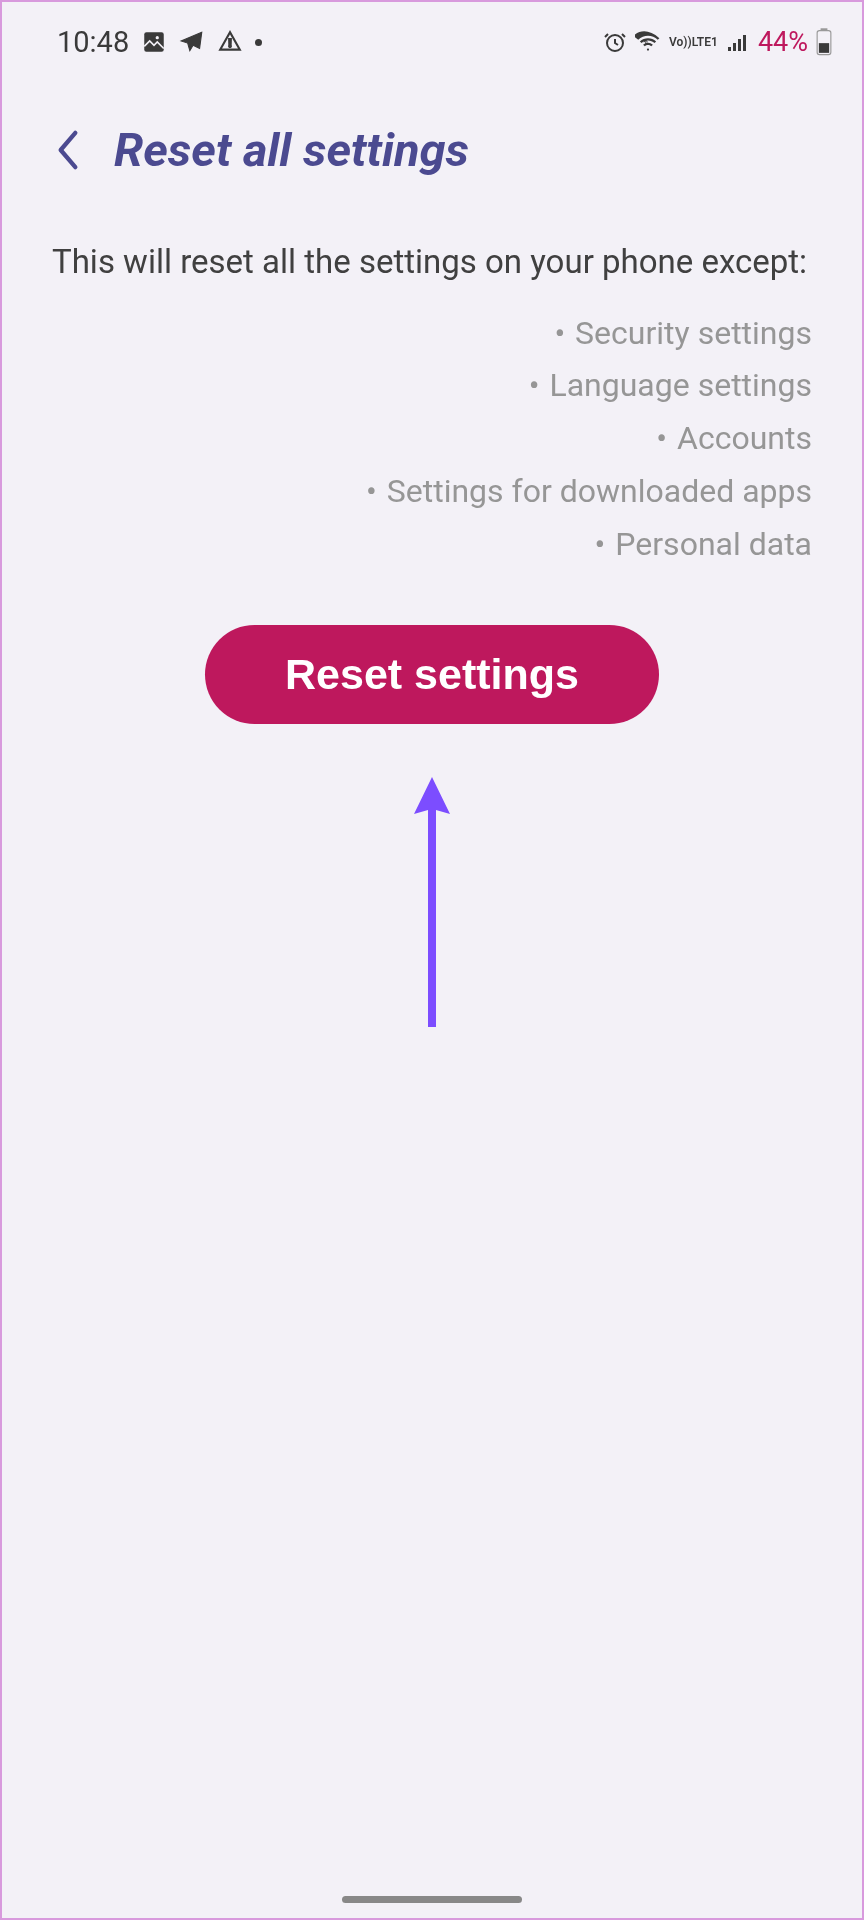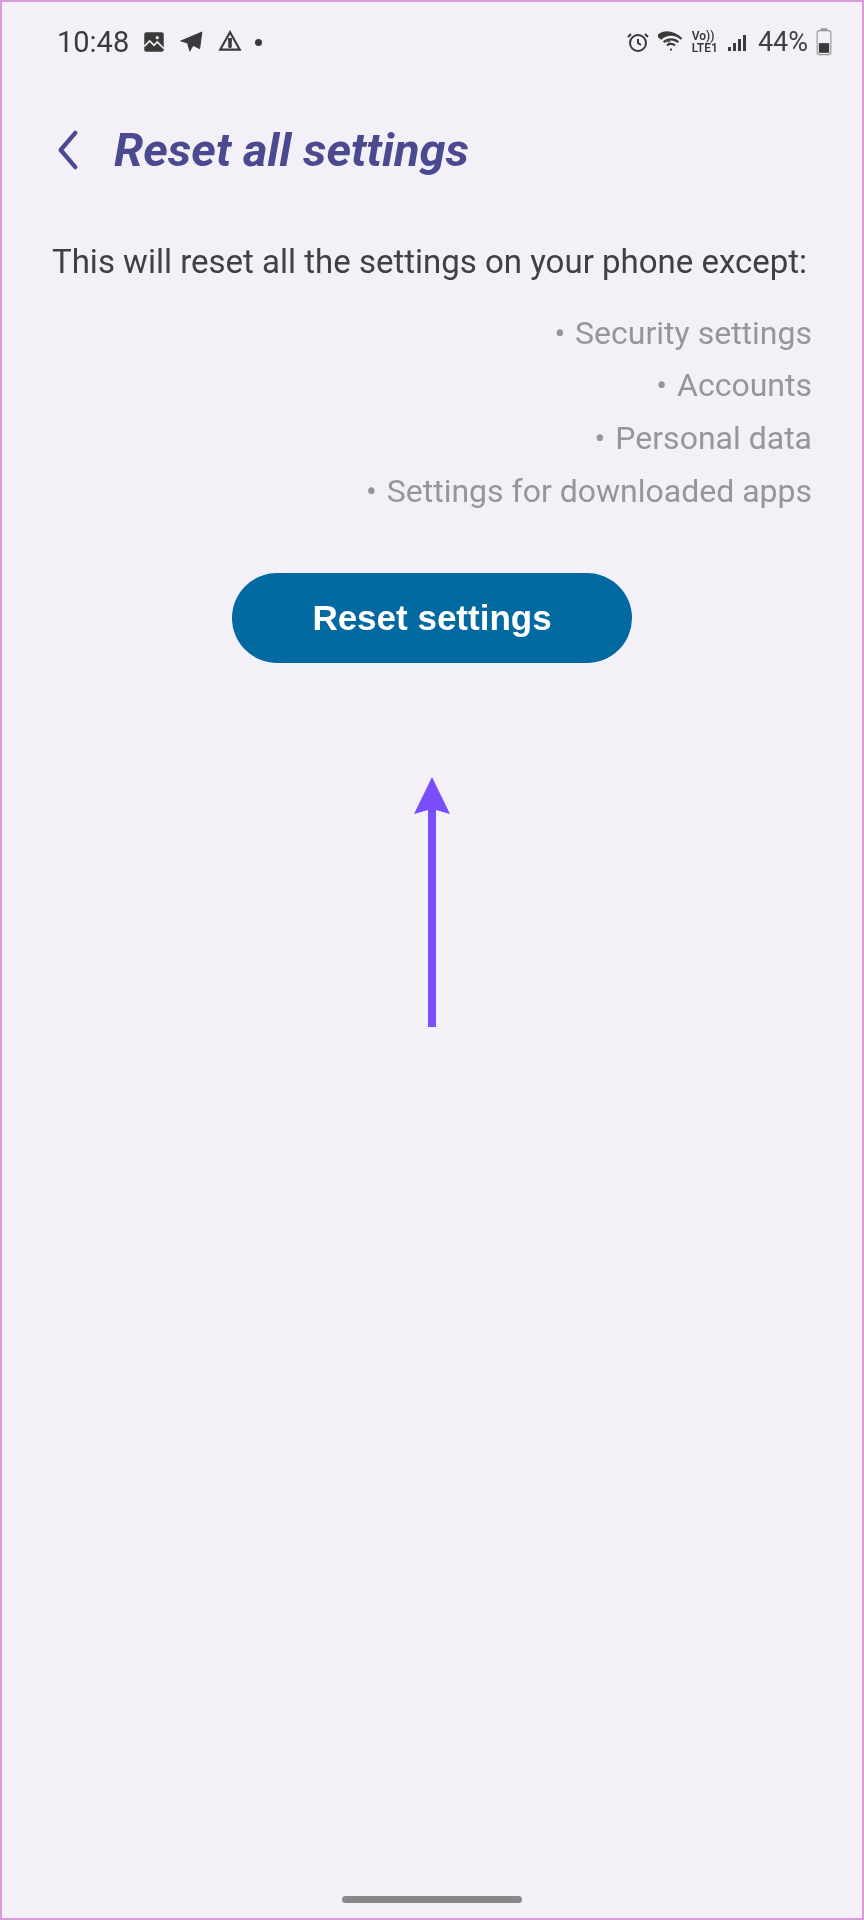--- a/index.html
+++ b/index.html
@@ -39,21 +39,21 @@
       justify-content: center;
       color: #3a3a3a;
     }
     .status-right {
       display: flex;
       align-items: center;
       gap: 8px;
     }
     .battery-text {
       font-size: 27px;
-      color: #404040;
+      color: #be185d;
     }
     .header {
       display: flex;
       align-items: center;
       padding: 50px 50px 30px 50px;
       gap: 30px;
     }
     .back-button {
       cursor: pointer;
       display: flex;
@@ -83,26 +83,26 @@
     .exception-item::before {
       content: "• ";
       margin-right: 2px;
     }
     .button-container {
       display: flex;
       justify-content: center;
       padding: 25px 0;
     }
     .reset-button {
-      background: #0369a1;
+      background: #be185d;
       color: #ffffff;
       border: none;
       border-radius: 50px;
       padding: 25px 80px;
-      font-size: 35px;
+      font-size: 43px;
       font-weight: 600;
       cursor: pointer;
     }
     .annotation-arrow {
       position: absolute;
       left: 50%;
       transform: translateX(-50%);
       top: 770px;
     }
     .nav-indicator {
@@ -163,21 +163,21 @@
           <path d="M5 4L2 7M19 4l3 3" stroke="#3a3a3a" stroke-width="2"></path>
         </svg>
     </span>
     <span class="status-icon">
       <svg width="26" height="22" viewBox="0 0 24 20" fill="#3a3a3a">
           <path d="M12 18c.6 0 1-.4 1-1s-.4-1-1-1-1 .4-1 1 .4 1 1 1zm-3-4c1.7-1.7 4.3-1.7 6 0l1.5-1.5c-2.5-2.5-6.5-2.5-9 0zm-3-3c3.3-3.3 8.7-3.3 12 0l1.5-1.5c-4.1-4.1-10.9-4.1-15 0zm-3-3c5-5 13-5 18 0l1.5-1.5C13.4-1.6 4.6-1.6-1.5 4.5z"></path>
           <path d="M17 17l3-3 3 3M20 20v-6" stroke="#3a3a3a" stroke-width="1.5" fill="none" transform="translate(-2,0) scale(0.6)"></path>
         </svg>
     </span>
     <span class="status-icon">
-      <div style="display:flex;flex-direction:column;line-height:1;">
+      <div style="display:flex;flex-direction:row;line-height:1;">
         <span class="lte-text" style="font-size:12px;">Vo))</span>
         <span class="lte-text" style="font-size:12px;">LTE1</span>
       </div>
     </span>
     <span class="status-icon">
       <svg width="24" height="22" viewBox="0 0 24 22" fill="#3a3a3a">
           <rect x="2" y="16" width="3" height="4"></rect>
           <rect x="7" y="12" width="3" height="8"></rect>
           <rect x="12" y="8" width="3" height="12"></rect>
           <rect x="17" y="4" width="3" height="16"></rect>
@@ -200,23 +200,24 @@
         <path d="M18 4L6 18l12 14"></path>
       </svg>
   </div>
   <h1 class="page-title">Reset all settings</h1>
 </div>
 
 <div class="description">This will reset all the settings on your phone except:</div>
 
 <div class="exception-list">
   <div class="exception-item">Security settings</div>
+  <div class="exception-item">Language settings</div>
   <div class="exception-item">Accounts</div>
+  <div class="exception-item">Settings for downloaded apps</div>
   <div class="exception-item">Personal data</div>
-  <div class="exception-item">Settings for downloaded apps</div>
 </div>
 
 <div class="button-container">
   <button class="reset-button">Reset settings</button>
 </div>
 
 <div class="annotation-arrow">
   <svg width="60" height="260" viewBox="0 0 60 260">
     <path d="M30 5 L12 42 L26 38 L26 255 L34 255 L34 38 L48 42 Z" fill="#7c4dff"></path>
   </svg>

